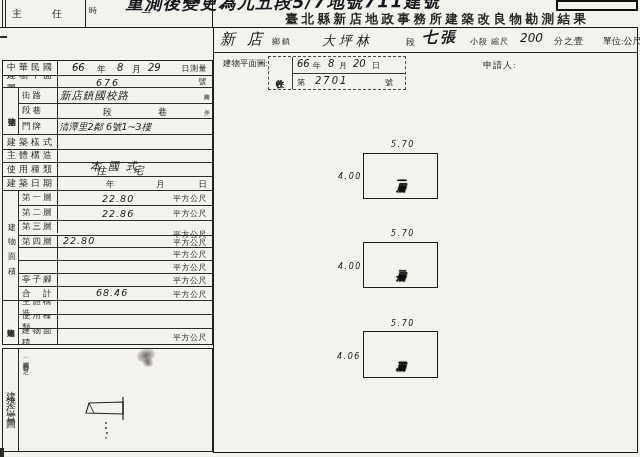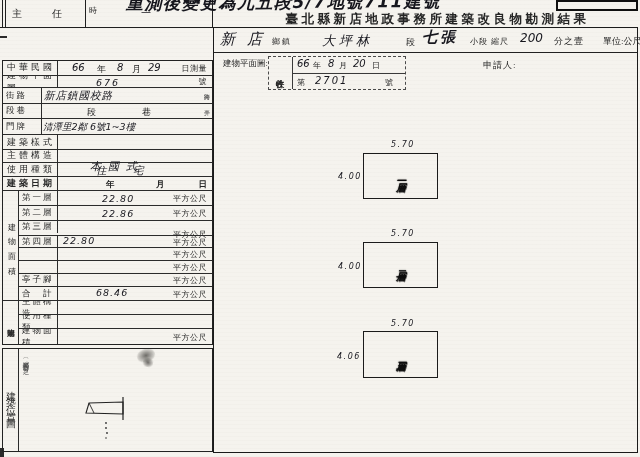--- a/index.html
+++ b/index.html
@@ -100,21 +100,21 @@
     </div>
 
     <div class="r" style="height:13px;">
       <div class="lab print">建物平面圖</div>
       <div class="vc">
         <span class="abs hw" style="left:38px;top:1px;font-size:9.5px;letter-spacing:2px;">676</span>
         <span class="ru">號</span>
       </div>
     </div>
 
-    <div class="grp" style="height:47px;flex-direction:column;">
+    <div class="grp" style="height:47px;">
       <div class="gl print">建物坐落</div>
       <div class="gcol">
         <div class="sr" style="height:16px;">
           <div class="sl print">街路</div>
           <div class="vc">
             <span class="abs hw" style="left:2px;top:1px;font-size:10.5px;letter-spacing:1px;">新店鎮國校路</span>
             <span class="tiny-v print">街路</span>
           </div>
         </div>
         <div class="sr" style="height:15px;">
@@ -145,21 +145,21 @@
       <div class="lab print">主體構造</div>
     </div>
 
     <div class="r" style="height:15px;">
       <div class="lab print">使用種類</div>
       <div class="vc">
         <span class="abs hw" style="left:38px;top:1px;font-size:10.5px;letter-spacing:8px;">住　宅</span>
       </div>
     </div>
 
-    <div class="r" style="height:14px;font-weight:bold;">
+    <div class="r" style="height:14px;">
       <div class="lab print">建築日期</div>
       <div class="vc">
         <span class="abs print" style="left:48px;top:2px;font-size:8.5px;">年</span>
         <span class="abs print" style="left:98px;top:2px;font-size:8.5px;">月</span>
         <span class="abs print" style="right:5px;top:2px;font-size:8.5px;">日</span>
       </div>
     </div>
 
     <div class="grp" style="height:110px;">
       <div class="gl print" style="letter-spacing:15px;">建物面積</div>

